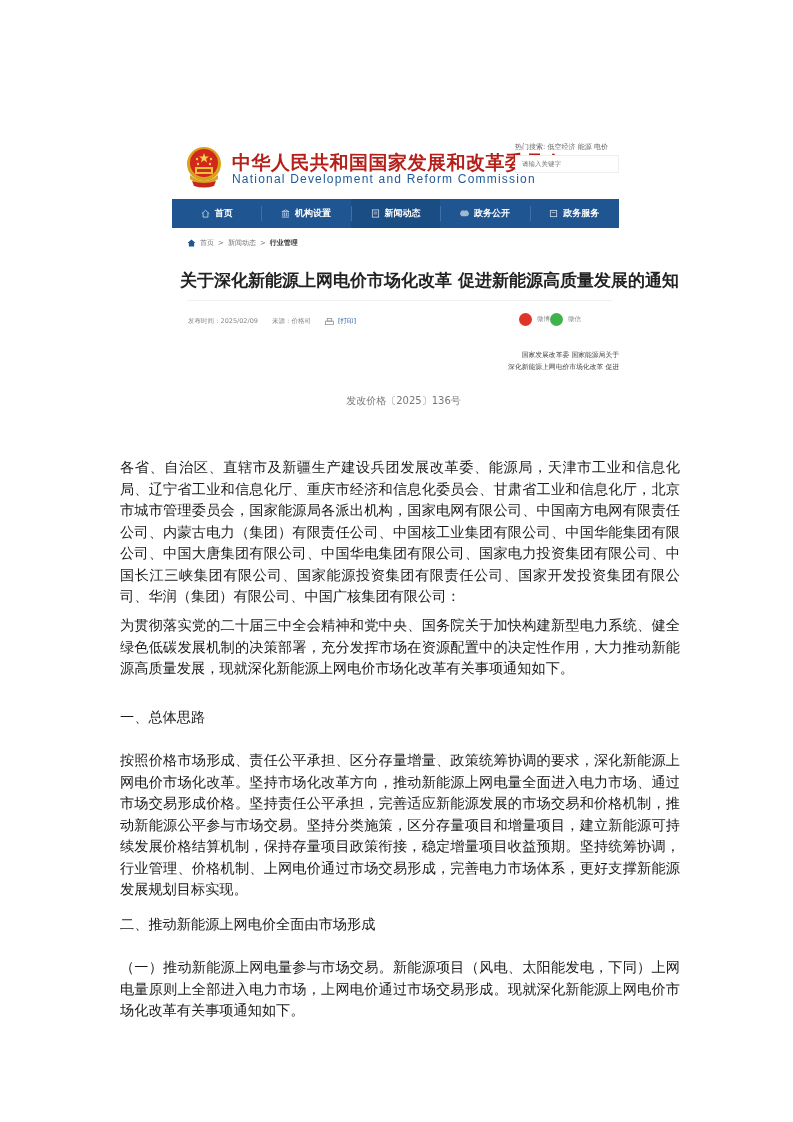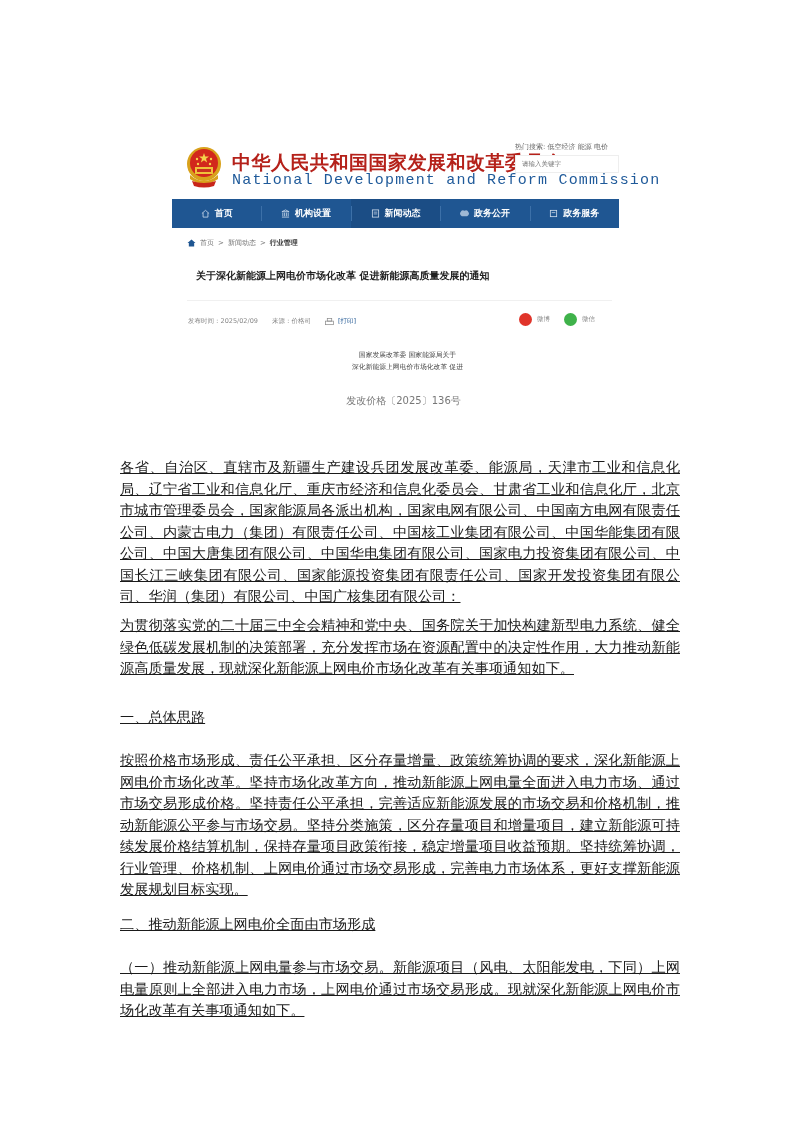--- a/index.html
+++ b/index.html
@@ -6,61 +6,61 @@
   body { width: 793px; height: 1122px; position: relative; overflow: hidden;
          font-family: "DejaVu Sans", "Liberation Sans", sans-serif; color: #1a1a1a; }
 
   
   .web { position: absolute; left: 172px; top: 138px; width: 447px; }
 
   .header { position: relative; height: 58px; }
   .emblem { position: absolute; left: 12px; top: 7px; width: 40px; height: 44px; }
   .site-title { position: absolute; left: 60px; top: 12px; font-size: 19px; font-weight: bold;
                 color: #b5211a; letter-spacing: 0.5px; white-space: nowrap; }
-  .site-sub { position: absolute; left: 60px; top: 34px; font-size: 15px; color: #1f5a9a;
-              letter-spacing: 1.2px; white-space: nowrap; font-family: Liberation Mono, monospace; }
+  .site-sub { position: absolute; left: 60px; top: 34px; font-size: 12px; color: #1f5a9a;
+              letter-spacing: 1.2px; white-space: nowrap; font-family: Liberation Sans, sans-serif; }
   .hot { position: absolute; left: 343px; top: 4px; font-size: 7px; color: #666; white-space: nowrap; }
   .search { position: absolute; left: 343px; top: 17px; width: 104px; height: 18px;
             border: 1px solid #eee; background: #fff; box-sizing: border-box;
             font-size: 6.5px; color: #999; padding: 4px 6px; font-family: inherit; outline: none; }
 
   .nav { position: absolute; left: 0; top: 61px; width: 447px; height: 29px; background: #1f5692;
          display: flex; }
   .nav-item { flex: 1; display: flex; align-items: center; justify-content: center; gap: 5px;
               color: #fff; font-size: 9px; font-weight: bold; position: relative; cursor: pointer; }
   .nav-item + .nav-item::before { content: ""; position: absolute; left: 0; top: 7px; bottom: 7px;
               width: 1px; background: #3c70a8; }
   .nav-item.active { background: #1b4d85; }
   .nav-ico { width: 9px; height: 9px; display: inline-block; }
 
   .crumb { position: absolute; left: 15px; top: 100px; font-size: 7px; color: #777; display: flex;
            align-items: center; gap: 4px; white-space: nowrap; }
   .crumb .cur { color: #333; font-weight: bold; }
 
-  .art-title { position: absolute; left: 24px; top: 131px; font-size: 10px; font-weight: bold;
+  .art-title { position: absolute; left: 8px; top: 131px; font-size: 17px; font-weight: bold;
                color: #222; white-space: nowrap; }
   .art-rule { position: absolute; left: 15px; top: 162px; width: 425px; height: 1px; background: #f0f0f0; }
 
   .meta { position: absolute; left: 16px; top: 179px; font-size: 6.5px; color: #888;
           display: flex; align-items: flex-start; gap: 14px; white-space: nowrap; }
   .print { display: flex; align-items: center; gap: 4px; }
-  .share { position: absolute; left: 347px; top: 175px; display: flex; align-items: flex-end; gap: 14px;
+  .share { position: absolute; left: 347px; top: 175px; display: flex; align-items: flex-end; 
            font-size: 6.5px; color: #888; }
   .share-item { display: flex; align-items: center; gap: 5px; }
   .dot { width: 13px; height: 13px; border-radius: 50%; display: inline-block; }
 
-  .doc-head { position: absolute; left: 12px; width: 447px; top: 211px; text-align: center;
+  .doc-head { position: absolute; left: 0; width: 447px; top: 211px; text-align: right;
               font-size: 6.8px; color: #444; line-height: 12px; }
   .doc-no { position: absolute; left: 8px; width: 447px; top: 256px; text-align: center;
             font-size: 10px; color: #777; }
 
   
   .content { position: absolute; left: 120px; width: 560px; top: 457px;
              font-size: 14.2px; line-height: 21.5px; color: #1a1a1a; }
-  .content p { margin: 0; text-align: justify; text-decoration: underline; }
+  .content p { margin: 0; text-align: justify; }
   .p1 { position: absolute; top: 0; left: 0; width: 560px; }
   .p2 { position: absolute; top: 158px; left: 0; width: 560px; }
   .h1 { position: absolute; top: 250px; left: 0; }
   .p3 { position: absolute; top: 293px; left: 0; width: 560px; }
   .h2 { position: absolute; top: 457px; left: 0; }
   .p4 { position: absolute; top: 500px; left: 0; width: 560px; }
 </style>
 </head>
 <body>
 

